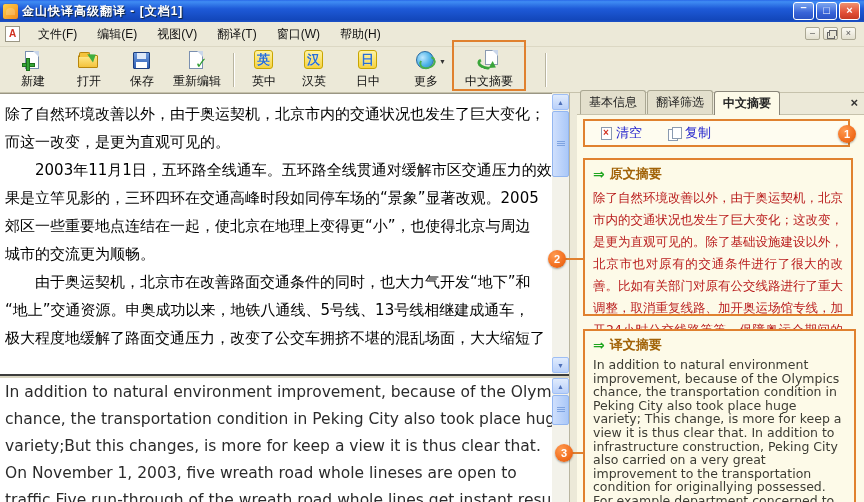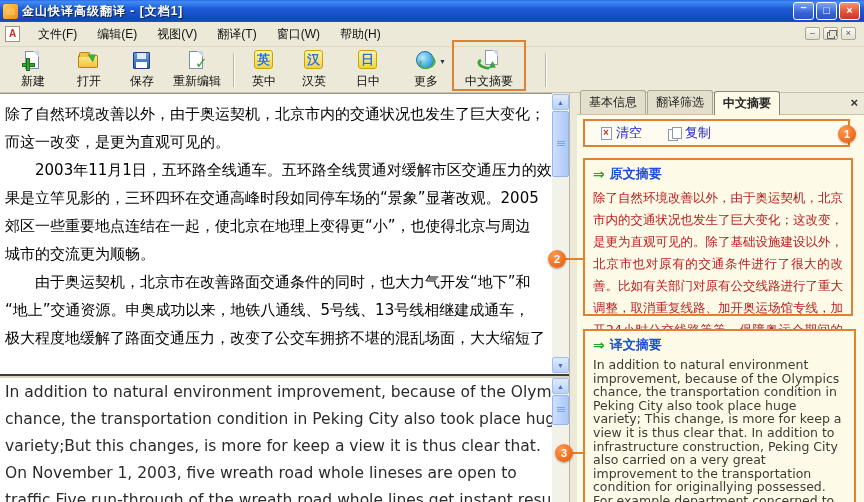--- a/index.html
+++ b/index.html
@@ -152,21 +152,21 @@
     background:#fff; border:1px solid #8a9ab0; }
   .mini-copy:after { content:""; position:absolute; left:4px; top:0; width:8px; height:10px;
     background:#fff; border:1px solid #8a9ab0; }
 
   .sum-box { position:absolute; left:6px; width:270px; border:2px solid #E0812F; background:#FDFAE8;
     padding:5px 8px 8px 8px; }
   .sum-box.src { top:65px; height:158px; }
   .sum-box.dst { top:236px; height:200px; width:273px; }
   .sum-head { display:flex; align-items:center; gap:5px; margin-bottom:4px; }
   .sum-arrow { color:#1fa51f; font-weight:bold; font-size:14px; line-height:14px; }
-  .sum-title { color:#1d4ed8; font-weight:bold; font-size:13px; }
+  .sum-title { color:#a16207; font-weight:bold; font-size:13px; }
   .sum-text-cn { font-size:12.5px; line-height:22px; color:#b91c1c; text-align:justify;
     font-family:"DejaVu Sans","Liberation Sans",sans-serif; }
   .sum-text-en { font-size:12.5px; line-height:13.6px; color:#3c3c34;
     font-family:"DejaVu Sans","Liberation Sans",sans-serif; }
 
   
   .badge { position:absolute; width:18px; height:18px; border-radius:50%;
     background:radial-gradient(circle at 35% 30%,#ff9a50,#F26F1F 60%,#d85708);
     color:#fff; font-size:11px; font-weight:bold; text-align:center; line-height:18px;
     box-shadow:0 1px 2px rgba(0,0,0,.35); z-index:9; }

